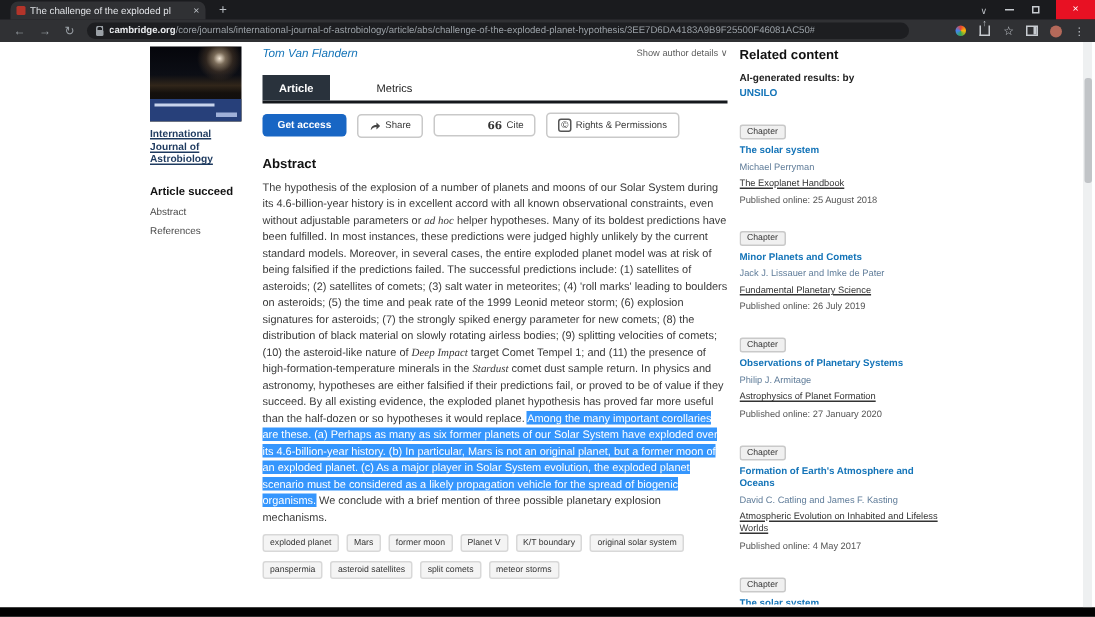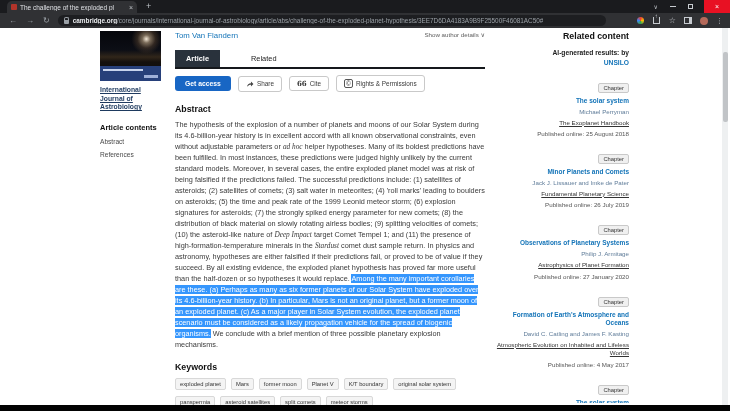--- a/index.html
+++ b/index.html
@@ -61,43 +61,43 @@
   .cover-band .bar1 { position:absolute; top:3px; left:3px; width:40px; height:2px; background:#c8d4ec; }
   .cover-band .bar2 { position:absolute; bottom:3px; right:3px; width:14px; height:3px; background:#9fb0d8; }
   .journal-link { margin-top:5px; font-size:6.8px; font-weight:bold; line-height:8.5px;
                   color:#1e3a5f; text-decoration:underline; }
   .contents-h { margin-top:11px; font-size:7.5px; font-weight:bold; color:#111; }
   .contents-link { margin-top:6px; font-size:6.6px; color:#4a4a4a; }
 
   
   .main { position:absolute; left:175px; top:3px; width:310px; }
   .author-row { display:flex; justify-content:space-between; align-items:flex-start; }
-  .author { font-size:7.8px; color:#1474b8; }
+  .author { font-size:7.8px; color:#1474b8;font-style:italic; }
   .author-details { font-size:6.2px; color:#5d5d5d; }
   .tabbar { margin-top:10px; border-bottom:2px solid #15181c; display:flex;gap:20px; }
   .tab-article { background:#29323c; color:#fff; font-weight:bold; font-size:7.4px; padding:4px 11px; }
   .tab-metrics { color:#222; font-size:7.4px; padding:4px 11px; }
   .actions { margin-top:6px; display:flex; gap:7px; align-items:center; }
   .btn-access { background:#1866c4; color:#fff; font-weight:bold; font-size:6.8px;
                 padding:4px 10px; border-radius:3px; }
   .btn-light { border:1px solid #c9c9c9; border-radius:3px; background:#fff; color:#3a3a3a;
                font-size:6.4px; padding:3px 7px; display:flex; align-items:center; gap:3px; }
   .ic-share-arrow { width:8px; height:8px; }
-  .ic-quote { font-family:"DejaVu Serif", serif; font-weight:bold; font-size:7px; color:#333; line-height:6px; }
+  .ic-quote { font-family:"DejaVu Serif", serif; font-weight:bold; font-size:7px; color:#333; line-height:6px;margin-left:28px; }
   .ic-copyright { font-size:6.5px; border:0.5px solid #555; border-radius:2px; padding:0 1px; color:#333; }
   .abstract-h, .keywords-h { margin-top:12px; font-size:8.8px; font-weight:bold; color:#111; }
   .abstract-p { margin-top:5px; font-size:7.3px; line-height:11px; color:#3a3a3a; }
   .abstract-p .it { font-style:italic;font-family:Liberation Serif, serif; }
   .abstract-p .hl { background:#3596fd; color:#fff; }
   .kw-list { margin-top:6px; display:flex; flex-wrap:wrap; column-gap:5px; row-gap:6px; width:300px; }
   .chip { background:#f4f4f4; border:1px solid #d8d8d8; border-radius:2px; padding:2px 4px;
           font-size:5.8px; color:#333; white-space:nowrap; }
 
   
-  .related { position:absolute; left:493px; top:3px; width:136px; height:372px; overflow:hidden;text-align:right; }
+  .related { position:absolute; left:493px; top:3px; width:136px; height:372px; overflow:hidden; }
   .related-h { font-size:8.8px; font-weight:bold; color:#111; }
   .ai-line { margin-top:8px; font-size:6.7px; font-weight:bold; color:#222; }
   .ai-provider { margin-top:3px; font-size:6.7px; font-weight:bold; color:#1474b8; }
   .rel-item { margin-top:10px; }
   .badge { display:inline-block; background:#f0f0f0; border:1px solid #c9c9c9; border-radius:2px;
            padding:1px 4px; font-size:5.8px; color:#333; }
   .rel-title { margin-top:3px; font-size:6.5px; font-weight:bold; color:#1474b8; line-height:8.6px; }
   .rel-authors { margin-top:2px; font-size:6.2px; color:#5f7c99; line-height:8px; }
   .rel-book { margin-top:3px; font-size:6.2px; color:#333; text-decoration:underline; line-height:8.6px; }
   .rel-pub { margin-top:3px; font-size:6.2px; color:#555; }
@@ -142,54 +142,53 @@
 <div id="page">
 
   <div class="sidebar">
     <div class="cover">
       <div class="cover-band">
         <div class="bar1"></div>
         <div class="bar2"></div>
       </div>
     </div>
     <div class="journal-link">International Journal of Astrobiology</div>
-    <div class="contents-h">Article contents</div>
+    <div class="contents-h">Article succeed</div>
     <div class="contents-link">Abstract</div>
     <div class="contents-link">References</div>
   </div>
 
   <div class="main">
     <div class="author-row">
       <span class="author">Tom Van Flandern</span>
       <span class="author-details">Show author details ∨</span>
     </div>
     <div class="tabbar">
       <span class="tab-article">Article</span>
-      <span class="tab-metrics">Related</span>
+      <span class="tab-metrics">Metrics</span>
     </div>
     <div class="actions">
       <span class="btn-access">Get access</span>
       <span class="btn-light">
         <svg class="ic-share-arrow" viewBox="0 0 10 10">
             <path d="M1.5 8.5 C1.5 5.5 3.5 4.2 6.2 4.1 L6.2 2 L9.3 5 L6.2 8 L6.2 5.9 C4.2 5.9 2.8 6.7 1.5 8.5 Z" fill="#444"></path>
           </svg>
         <span>Share</span>
       </span>
       <span class="btn-light">
         <span class="ic-quote">66</span>
         <span>Cite</span>
       </span>
       <span class="btn-light">
         <span class="ic-copyright">©</span>
         <span>Rights &amp; Permissions</span>
       </span>
     </div>
     <div class="abstract-h">Abstract</div>
     <div class="abstract-p"><span>The hypothesis of the explosion of a number of planets and moons of our Solar System during its 4.6-billion-year history is in excellent accord with all known observational constraints, even without adjustable parameters or </span><span class="it">ad hoc</span><span> helper hypotheses. Many of its boldest predictions have been fulfilled. In most instances, these predictions were judged highly unlikely by the current standard models. Moreover, in several cases, the entire exploded planet model was at risk of being falsified if the predictions failed. The successful predictions include: (1) satellites of asteroids; (2) satellites of comets; (3) salt water in meteorites; (4) 'roll marks' leading to boulders on asteroids; (5) the time and peak rate of the 1999 Leonid meteor storm; (6) explosion signatures for asteroids; (7) the strongly spiked energy parameter for new comets; (8) the distribution of black material on slowly rotating airless bodies; (9) splitting velocities of comets; (10) the asteroid-like nature of </span><span class="it">Deep Impact</span><span> target Comet Tempel 1; and (11) the presence of high-formation-temperature minerals in the </span><span class="it">Stardust</span><span> comet dust sample return. In physics and astronomy, hypotheses are either falsified if their predictions fail, or proved to be of value if they succeed. By all existing evidence, the exploded planet hypothesis has proved far more useful than the half-dozen or so hypotheses it would replace. </span><span class="hl">Among the many important corollaries are these. (a) Perhaps as many as six former planets of our Solar System have exploded over its 4.6-billion-year history. (b) In particular, Mars is not an original planet, but a former moon of an exploded planet. (c) As a major player in Solar System evolution, the exploded planet scenario must be considered as a likely propagation vehicle for the spread of biogenic organisms.</span><span> We conclude with a brief mention of three possible planetary explosion mechanisms.</span></div>
-    <div class="keywords-h">Keywords</div>
     <div class="kw-list">
         <span class="chip">exploded planet</span>
         <span class="chip">Mars</span>
         <span class="chip">former moon</span>
         <span class="chip">Planet V</span>
         <span class="chip">K/T boundary</span>
         <span class="chip">original solar system</span>
         <span class="chip">panspermia</span>
         <span class="chip">asteroid satellites</span>
         <span class="chip">split comets</span>

